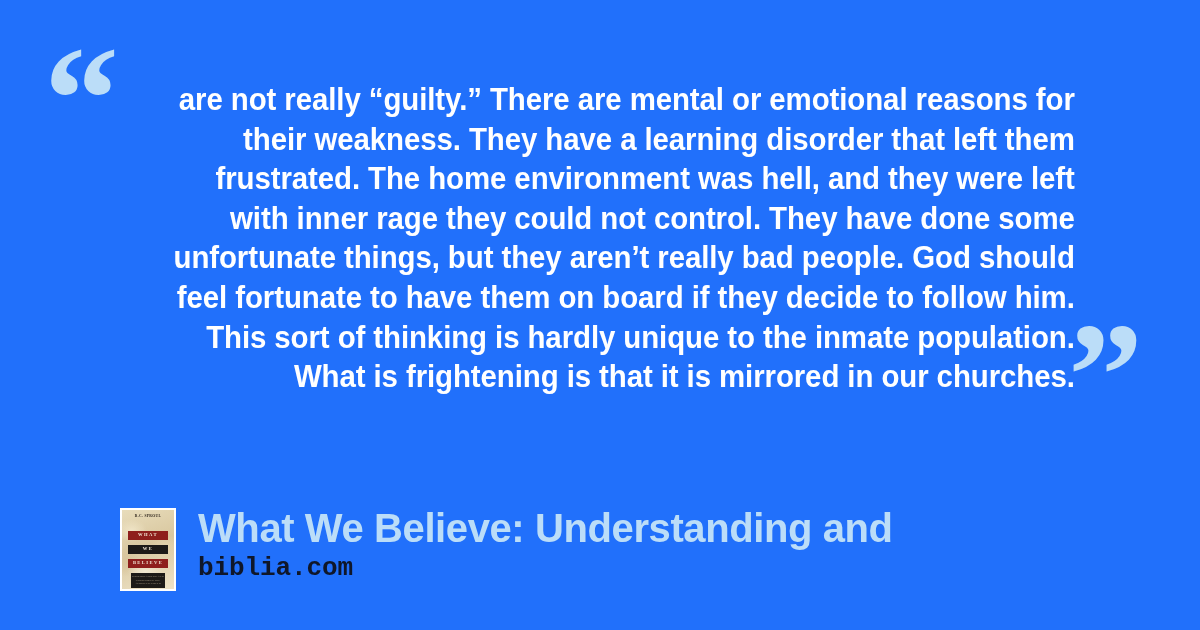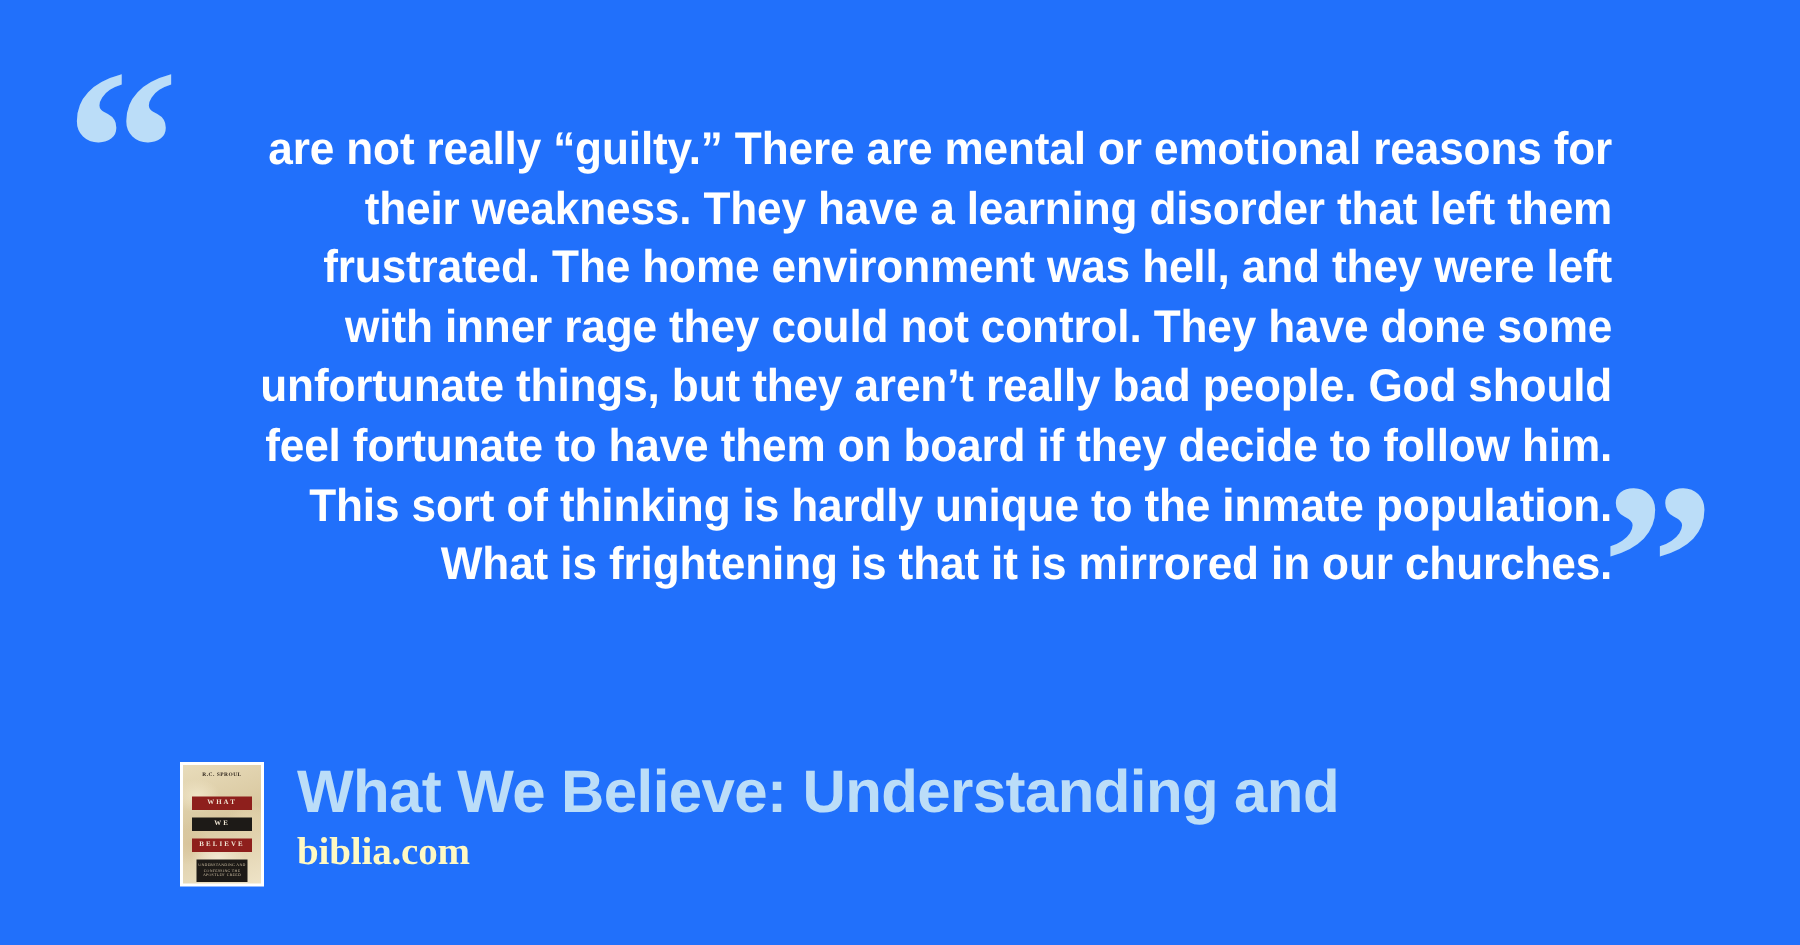--- a/index.html
+++ b/index.html
@@ -144,22 +144,22 @@
     color: #bbddf8;
     font-family: "Liberation Sans", sans-serif;
     font-weight: 700;
     font-size: 40px;
     line-height: 46px;
     letter-spacing: -0.4px;
     white-space: nowrap;
     margin: 0;
   }
   #site-name {
-    color: #fef9c3;
-    font-family: Liberation Serif, serif;
+    color: #0f172a;
+    font-family: Liberation Mono, monospace;
     font-weight: 700;
     font-size: 26px;
     line-height: 30px;
     letter-spacing: -0.1px;
     margin: 2px 0 0 0;
   }
 </style>
 </head>
 <body>
 

